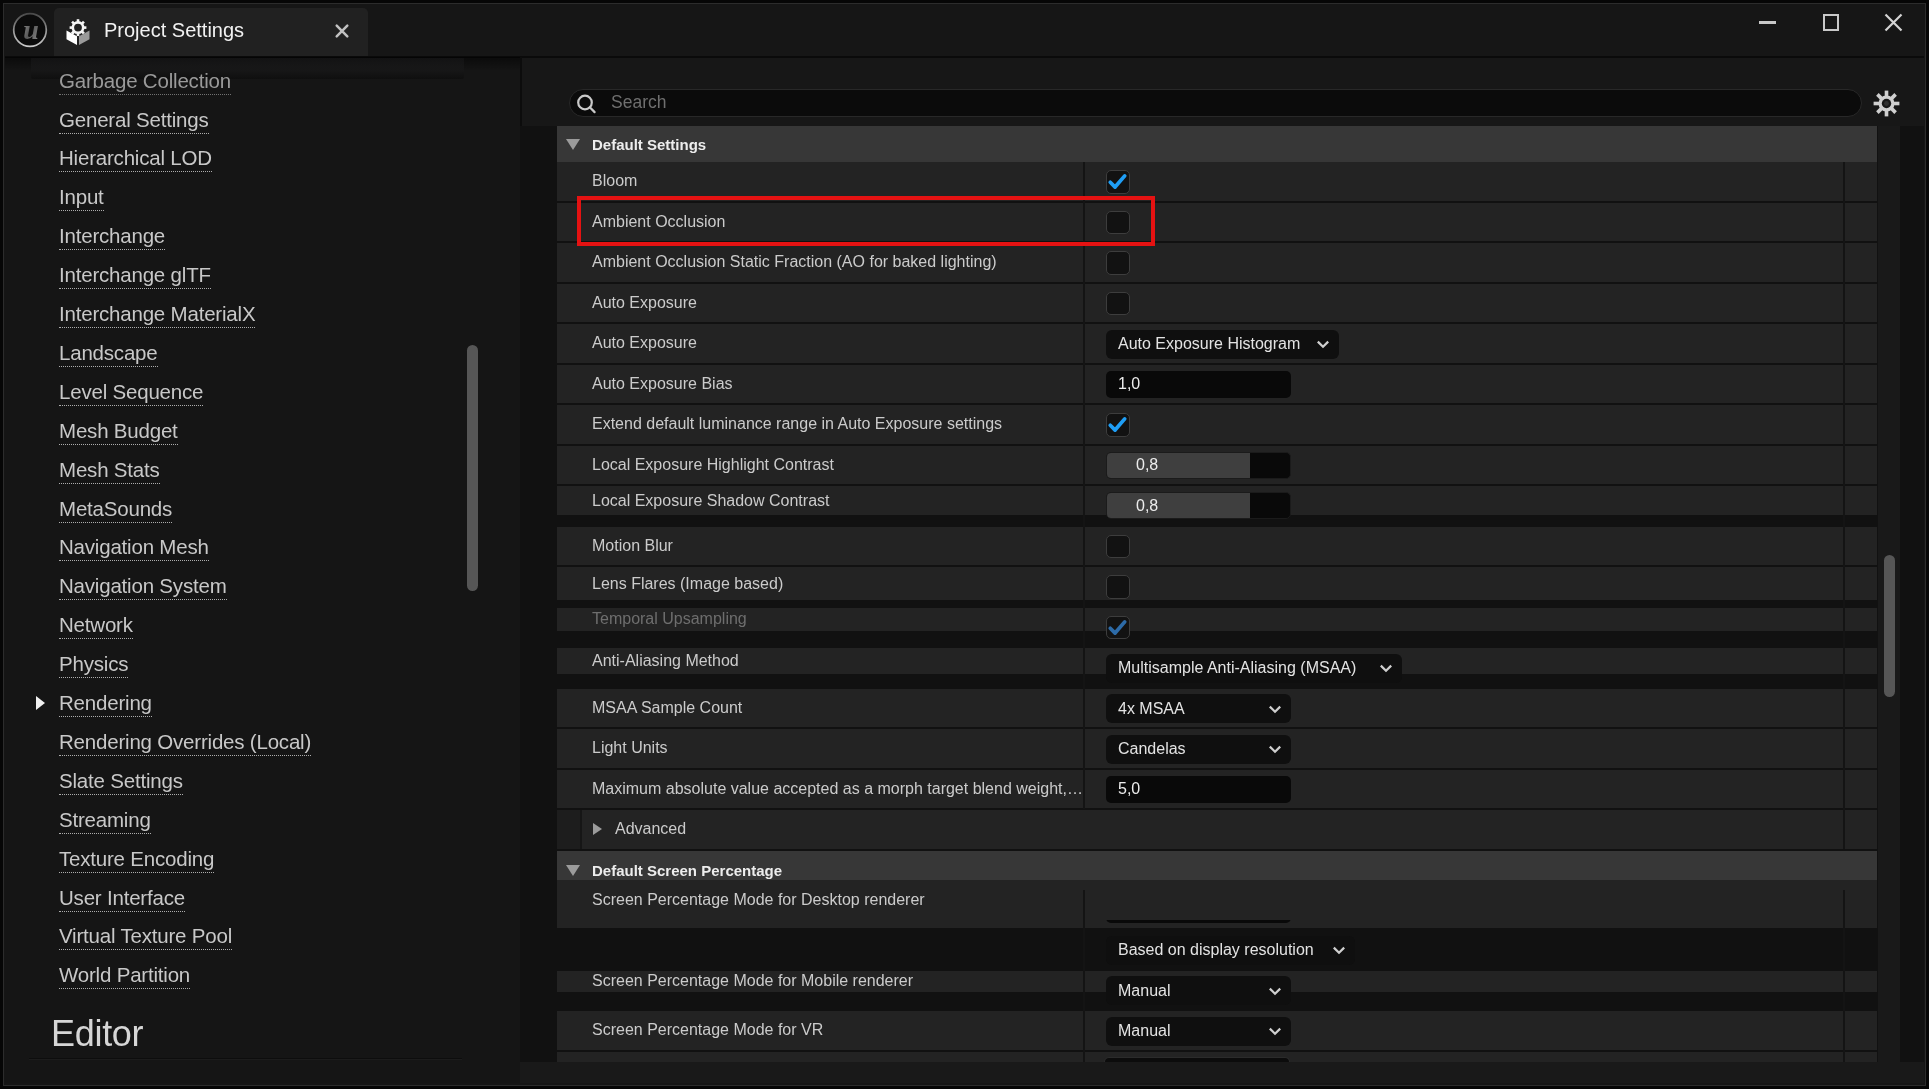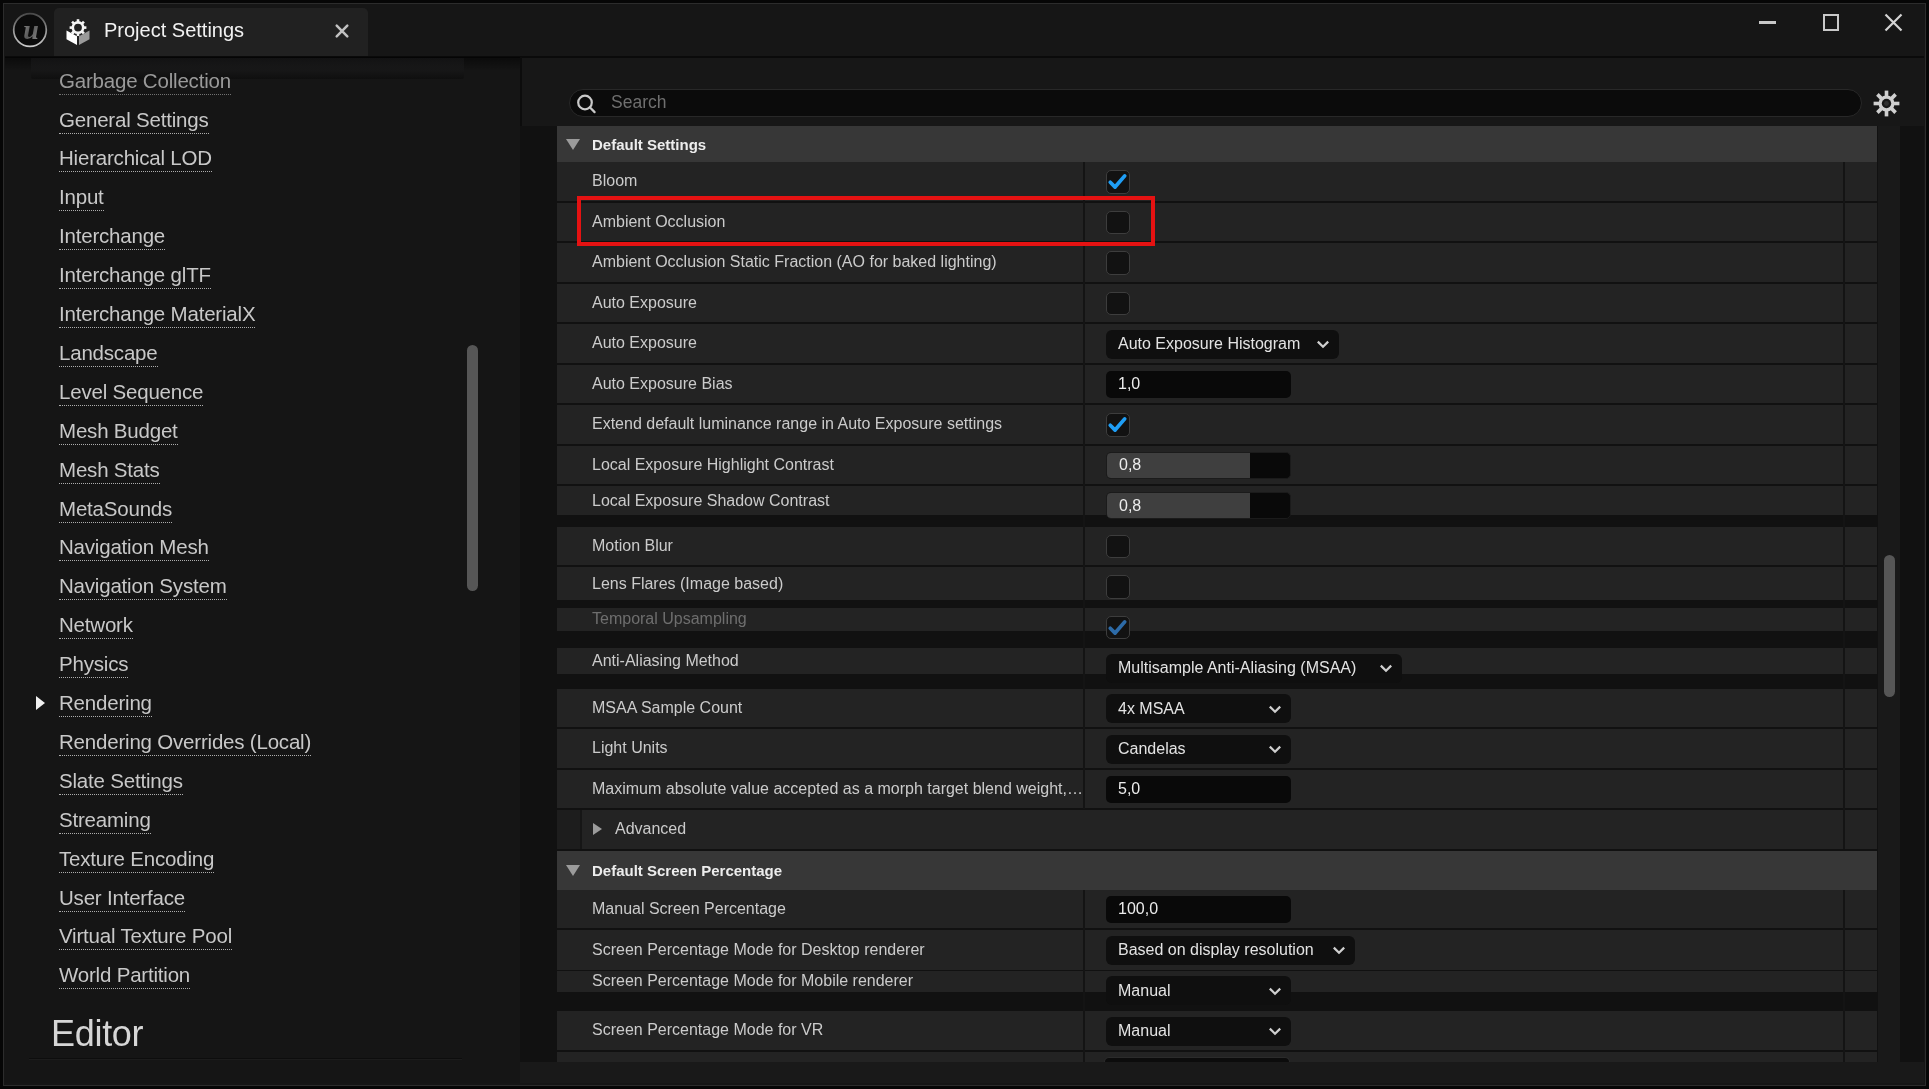--- a/index.html
+++ b/index.html
@@ -50,21 +50,21 @@
   .dd { position:absolute; left:1106px; height:29px; background:#0f0f0f; border-radius:6px;
     color:#e3e3e3; font-size:16px; }
   .dd .dt { position:absolute; left:12px; top:50%; transform:translateY(-50%); white-space:nowrap; }
   .dd svg { position:absolute; right:9px; top:50%; margin-top:-4px; }
   .inp { position:absolute; left:1106px; width:185px; height:27px; background:#090909; border-radius:5px;
     color:#ececec; font-size:16px; }
   .inp .dt { position:absolute; left:12px; top:50%; transform:translateY(-50%); }
   .spin { position:absolute; left:1106px; width:185px; height:27px; background:#090909; border-radius:5px;
     border:1px solid #1b1b1b; overflow:hidden; color:#ececec; font-size:16px; }
   .spin .fill { position:absolute; left:0; top:0; bottom:0; width:78%; background:#3f3f3f; }
-  .spin .dt { position:absolute; left:12px; top:50%; transform:translateY(-50%); }
+  .spin .dt { position:absolute; left:29px; top:50%; transform:translateY(-50%); }
   #redbox { position:absolute; left:577px; top:196px; width:578px; height:50px;
     border:4px solid #e51212; z-index:20; }
 </style>
 </head>
 <body>
 <div id="win">
   <div id="frame"></div>
 
   <svg class="abs" style="left:11px;top:11px" width="38" height="38" viewBox="0 0 38 38">
     <defs>
@@ -289,21 +289,21 @@
   <div class="hdr" style="top:850.5px;height:39px">
       <div class="tri-d"></div>
       <div class="t">Default Screen Percentage</div>
     </div>
   <div class="row" style="top:889.5px;height:38.5px">
       <div class="lbl">Manual Screen Percentage</div>
     </div>
 <div class="inp" style="top:895.5px">
       <div class="dt">100,0</div>
     </div>
-  <div class="row" style="top:930px;height:40px">
+  <div class="row" style="top:880px;height:40px">
       <div class="lbl">Screen Percentage Mode for Desktop renderer</div>
     </div>
 <div class="dd" style="top:935.5px;width:249px">
       <div class="dt">Based on display resolution</div>
       <svg width="14" height="9" viewBox="0 0 14 9">
         <path d="M1.8 1.6 L7 6.8 L12.2 1.6" fill="none" stroke="#cfcfcf" stroke-width="2.2"></path>
       </svg>
     </div>
   <div class="row" style="top:970.5px;height:21px">
       <div class="lbl">Screen Percentage Mode for Mobile renderer</div>

